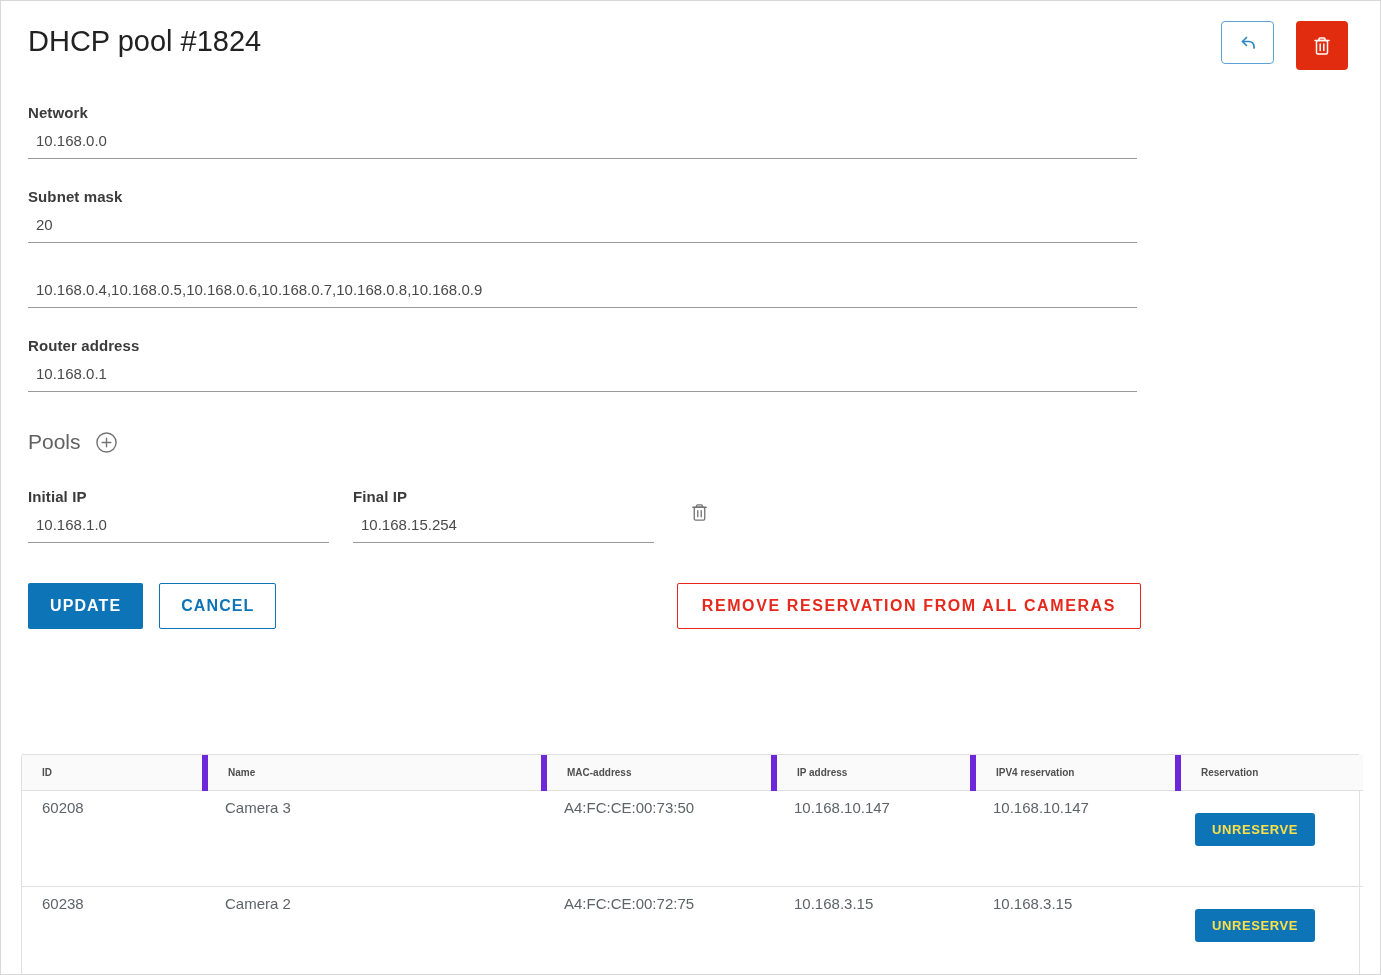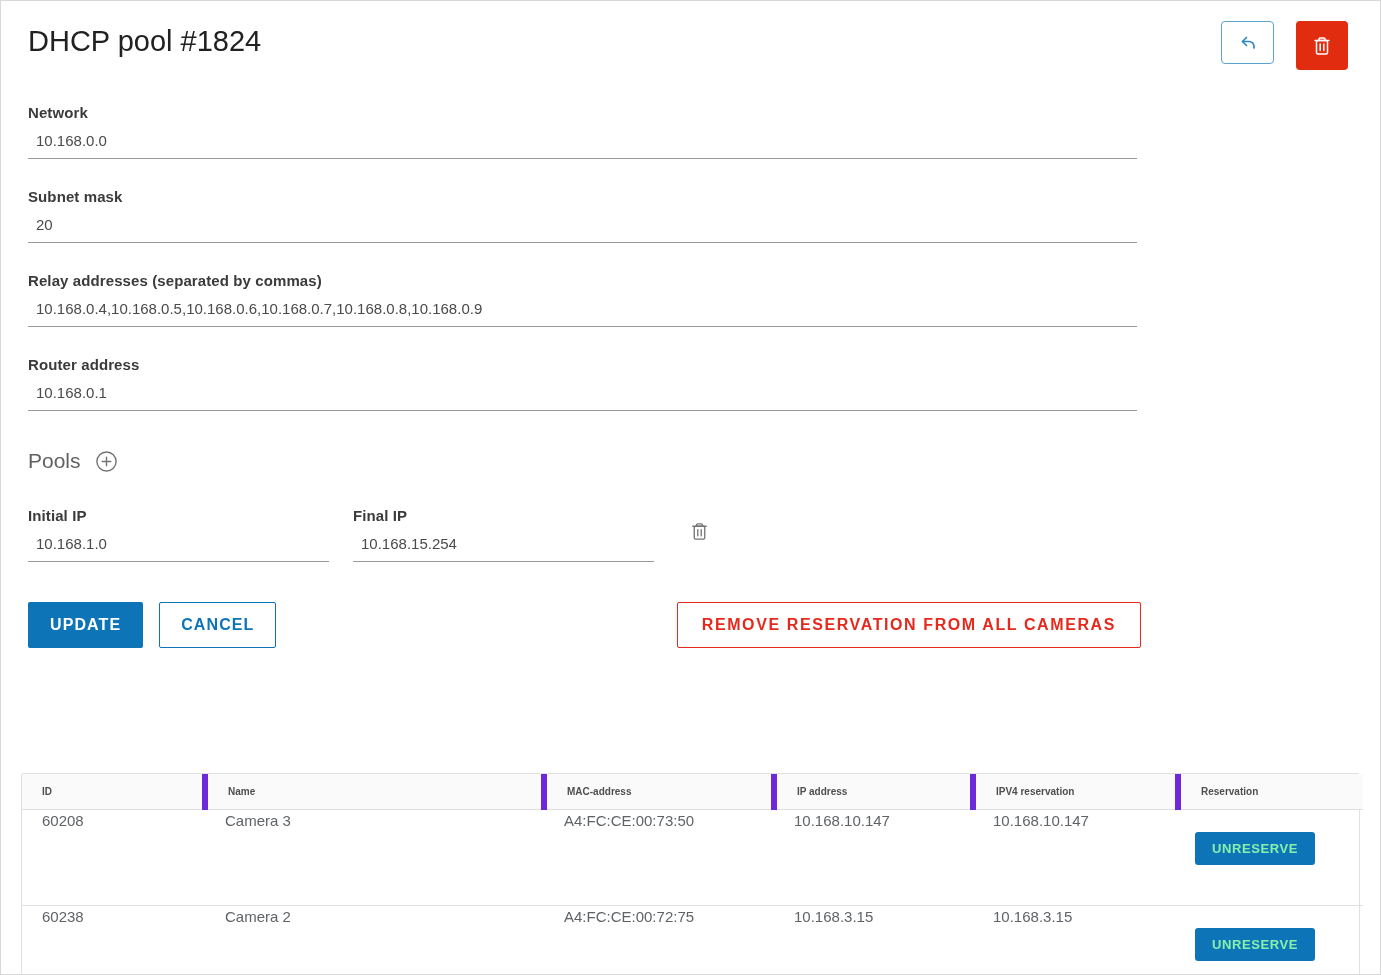--- a/index.html
+++ b/index.html
@@ -92,26 +92,26 @@
     font-size: 10px; font-weight: 700; color: #4f4f4f;
     text-align: left; padding: 12px 0 12px 20px;
     border-bottom: 1px solid var(--border, #e0e0e0);
   }
   thead th + th { border-left: 6px solid #6d28d9; }
   col.c-id { width: 183px; } col.c-name { width: 339px; }
   col.c-mac { width: 230px; } col.c-ip { width: 199px; }
   col.c-ipv4 { width: 205px; } col.c-res { width: 185px; }
   tbody td {
     font-size: 15px; color: var(--cell, #5f6368);
-    padding: 2px 0 40px 20px; vertical-align: top;
+    padding: 8px 0 40px 20px; vertical-align: top;
   }
   tbody tr + tr td { border-top: 1px solid var(--border, #e0e0e0); }
   td.res-cell { padding-top: 22px; padding-left: 17px; }
   .btn-unreserve {
-    background: var(--primary, #0e74b8); color: #86efac;
+    background: var(--primary, #0e74b8); color: #fde047;
     font-family: "Liberation Sans", "DejaVu Sans", sans-serif;
     font-size: 13px; font-weight: 700; letter-spacing: 0.6px;
     border: none; border-radius: 3px; cursor: pointer;
     padding: 9px 17px;
     text-align: center;
   }
   svg { display: block; }
 </style>
 </head>
 <body>
@@ -143,21 +143,20 @@
 <div class="fields">
   <div class="field">
     <div class="field-label">Network</div>
     <input type="text" value="10.168.0.0" style="">
   </div>
   <div class="field">
     <div class="field-label">Subnet mask</div>
     <input type="text" value="20" style="">
   </div>
   <div class="field">
-    <div class="field-label">Relay addresses (separated by commas)</div>
     <input type="text" value="10.168.0.4,10.168.0.5,10.168.0.6,10.168.0.7,10.168.0.8,10.168.0.9" style="">
   </div>
   <div class="field">
     <div class="field-label">Router address</div>
     <input type="text" value="10.168.0.1" style="">
   </div>
 </div>
 
 <div class="pools-heading">
   <span>Pools</span>

